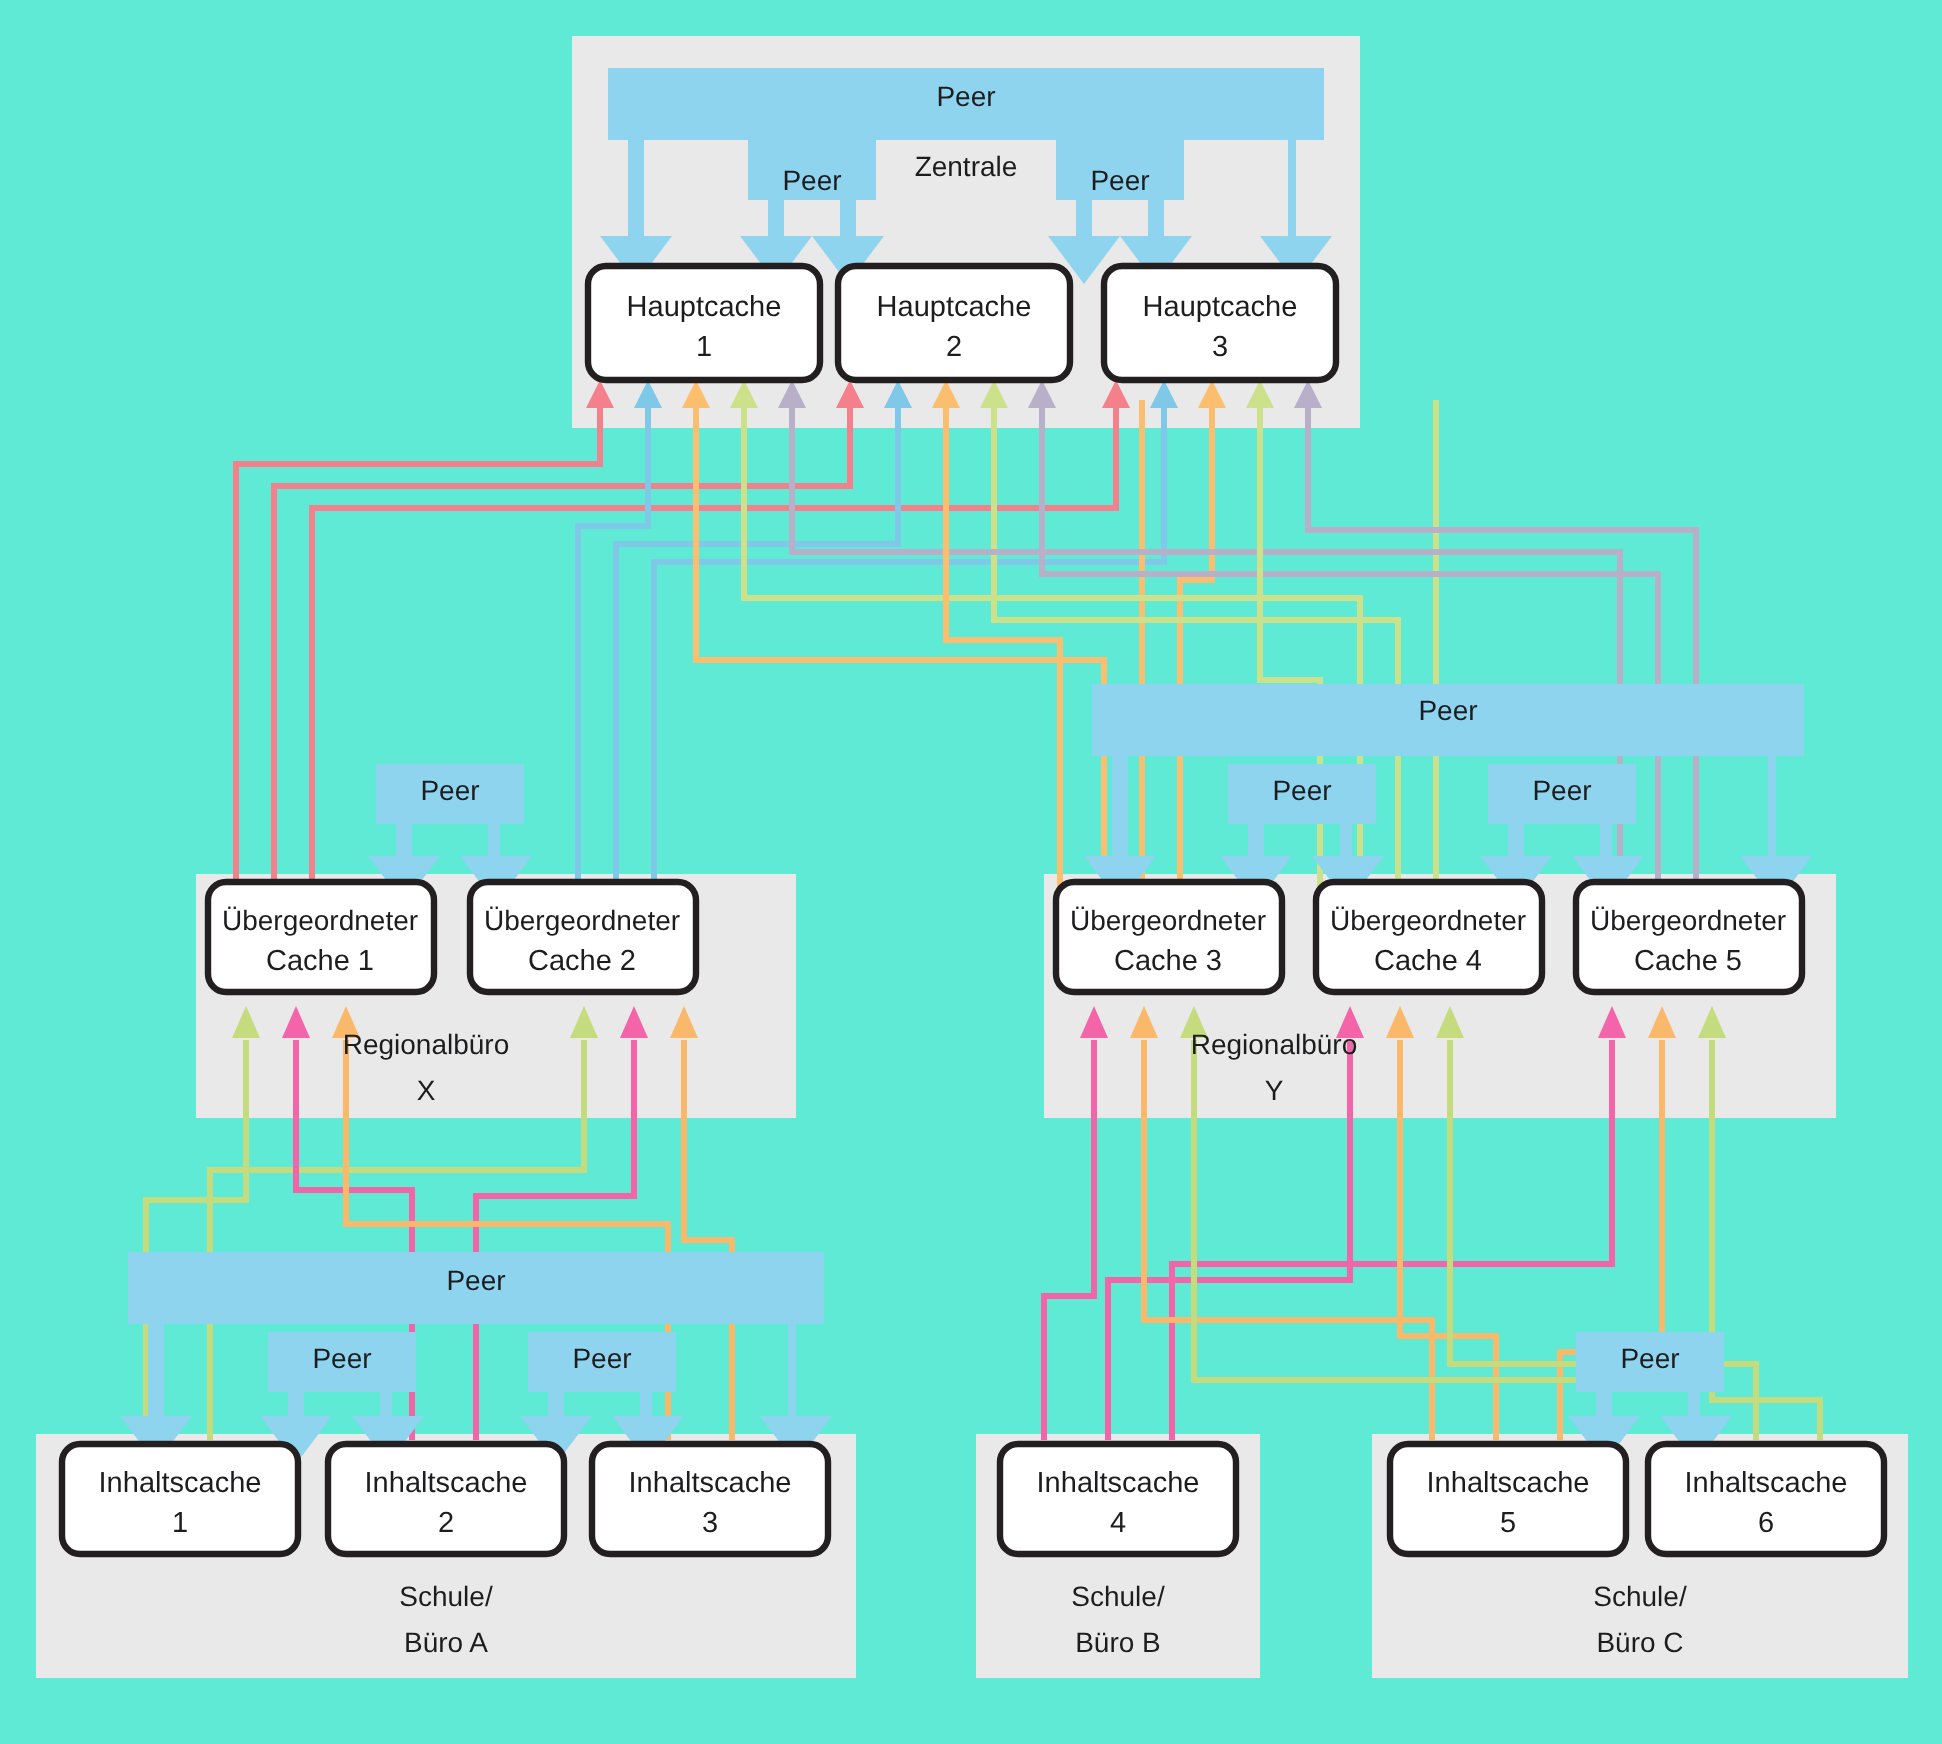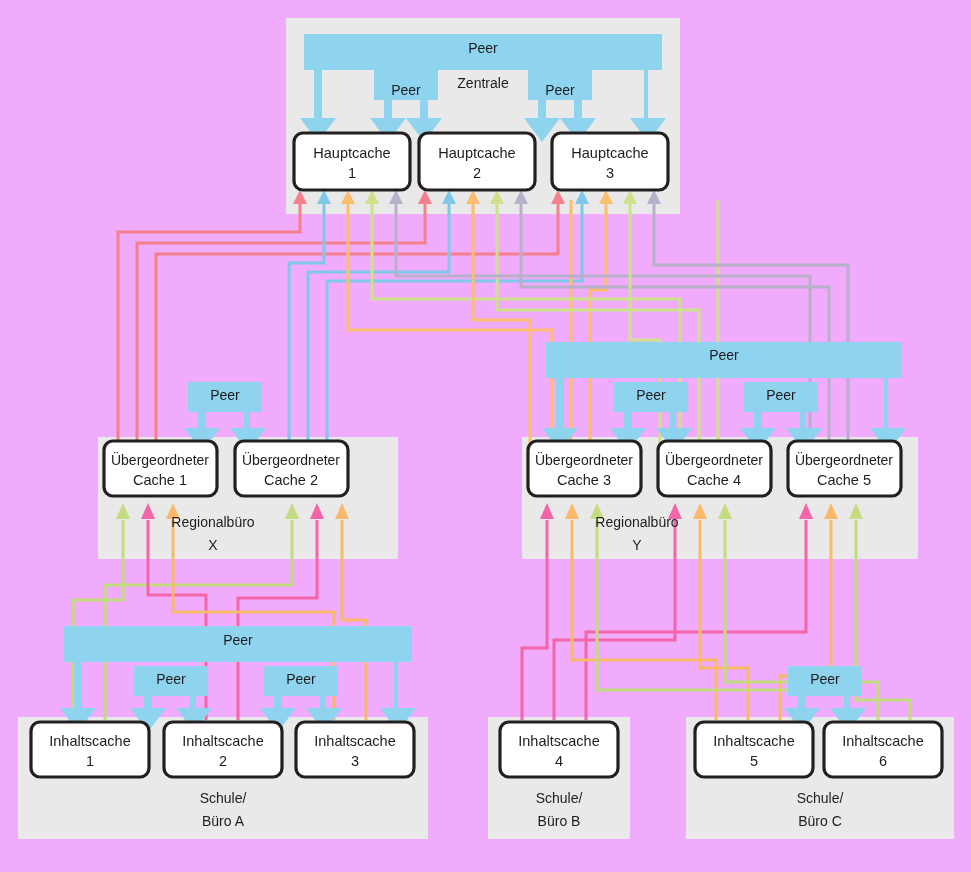--- a/index.html
+++ b/index.html
@@ -1,17 +1,17 @@
 <!DOCTYPE html>
 <html><head>
 <meta charset="utf-8">
 <style>
   html,body{margin:0;padding:0;background:#ffffff;}
   body{font-family:"Liberation Sans","DejaVu Sans",sans-serif;}
-  #stage{position:relative;width:971px;height:872px;background:#f0abfc;overflow:hidden;}
+  #stage{position:relative;width:971px;height:872px;background:#5eead4;overflow:hidden;}
   svg{position:absolute;left:0;top:0;width:971px;height:872px;}
   .zone-label{font-size:14px;fill:#1d1d1f;text-anchor:middle;font-family:"Liberation Sans","DejaVu Sans",sans-serif;}
   .peer-label{font-size:14px;fill:#1d1d1f;text-anchor:middle;font-family:"Liberation Sans","DejaVu Sans",sans-serif;}
   .node-label{font-size:14.5px;fill:#1d1d1f;text-anchor:middle;font-family:"Liberation Sans","DejaVu Sans",sans-serif;}
   .zone-rect{fill:#e9e9e9;}
   .node-rect{fill:#ffffff;stroke:#231f20;stroke-width:3.2;}
   .peer-band{fill:#8ed4ef;}
   .flow{fill:none;stroke-width:3;stroke-linejoin:miter;stroke-linecap:butt;}
 </style>
 </head>

